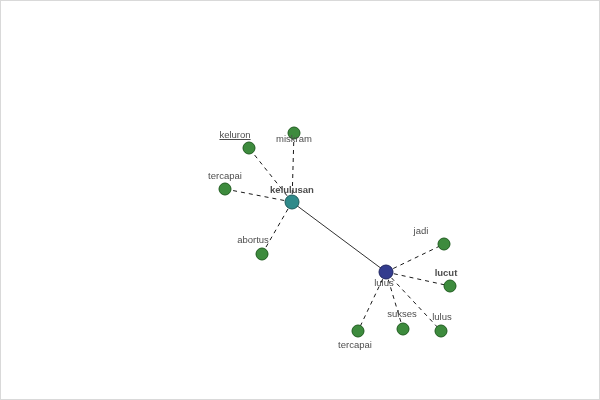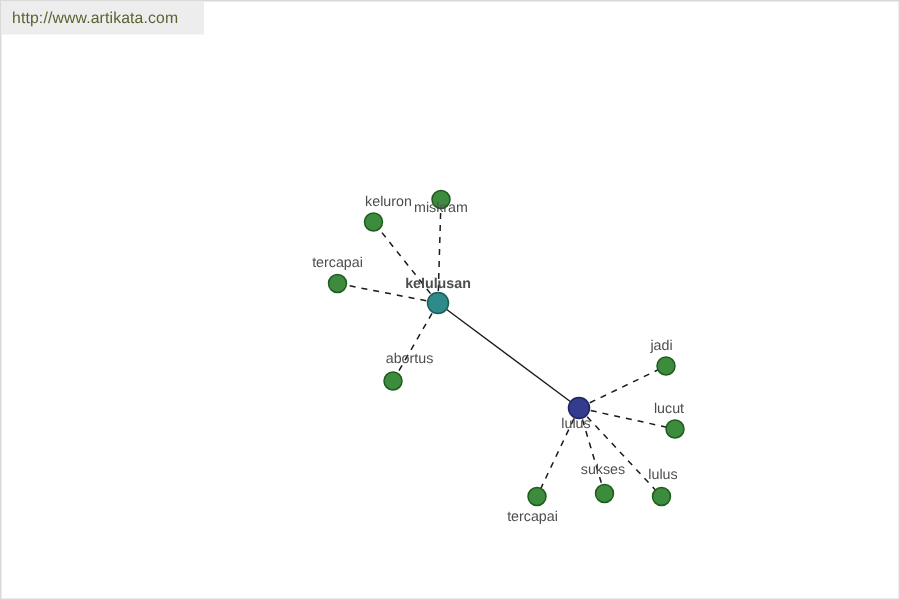--- a/index.html
+++ b/index.html
@@ -56,23 +56,20 @@
     white-space: nowrap;
     transform: translateX(-50%);
     pointer-events: none;
   }
 </style>
 </head>
 <body>
 
 <div id="app">
 
-  <div id="url-bar">
-    <span id="url-text">http://www.artikata.com</span>
-  </div>
 
   <svg id="graph-canvas" viewBox="0 0 598 398" xmlns="http://www.w3.org/2000/svg">
     <g id="edge-layer">
         <line x1="291" y1="201" x2="293" y2="132" stroke="#1a1a1a" stroke-width="1" stroke-dasharray="4,4"></line>
         <line x1="291" y1="201" x2="248" y2="147" stroke="#1a1a1a" stroke-width="1" stroke-dasharray="4,4"></line>
         <line x1="291" y1="201" x2="224" y2="188" stroke="#1a1a1a" stroke-width="1" stroke-dasharray="4,4"></line>
         <line x1="291" y1="201" x2="261" y2="253" stroke="#1a1a1a" stroke-width="1" stroke-dasharray="4,4"></line>
         <line x1="291" y1="201" x2="385" y2="271" stroke="#1a1a1a" stroke-width="0.9"></line>
         <line x1="385" y1="271" x2="443" y2="243" stroke="#1a1a1a" stroke-width="1" stroke-dasharray="4,4"></line>
         <line x1="385" y1="271" x2="449" y2="285" stroke="#1a1a1a" stroke-width="1" stroke-dasharray="4,4"></line>
@@ -90,25 +87,25 @@
         <circle cx="443" cy="243" r="6" fill="#3d8b3d" stroke="#1f5c1f" stroke-width="1"></circle>
         <circle cx="449" cy="285" r="6" fill="#3d8b3d" stroke="#1f5c1f" stroke-width="1"></circle>
         <circle cx="357" cy="330" r="6" fill="#3d8b3d" stroke="#1f5c1f" stroke-width="1"></circle>
         <circle cx="402" cy="328" r="6" fill="#3d8b3d" stroke="#1f5c1f" stroke-width="1"></circle>
         <circle cx="440" cy="330" r="6" fill="#3d8b3d" stroke="#1f5c1f" stroke-width="1"></circle>
       </g>
   </svg>
 
   <div id="label-layer">
       <div class="node-label" style="left: 293px; top: 113px; color: rgb(77, 77, 77); margin-top: 19px;">miskram</div>
-      <div class="node-label" style="left: 258px; top: 128px; color: rgb(77, 77, 77);">keluron</div>
+      <div class="node-label" style="left: 234px; top: 128px; color: rgb(77, 77, 77); text-decoration: underline;">keluron</div>
       <div class="node-label" style="left: 224px; top: 169px; color: rgb(77, 77, 77);">tercapai</div>
       <div class="node-label" style="left: 291px; top: 183px; color: rgb(77, 77, 77); font-weight: bold;">kelulusan</div>
-      <div class="node-label" style="left: 272px; top: 233px; color: rgb(77, 77, 77);">abortus</div>
+      <div class="node-label" style="left: 252px; top: 233px; color: rgb(77, 77, 77);">abortus</div>
       <div class="node-label" style="left: 383px; top: 252px; color: rgb(77, 77, 77); margin-top: 24px;">lulus</div>
-      <div class="node-label" style="left: 440px; top: 224px; color: rgb(77, 77, 77);">jadi</div>
-      <div class="node-label" style="left: 445px; top: 266px; color: rgb(77, 77, 77);">lucut</div>
+      <div class="node-label" style="left: 420px; top: 224px; color: rgb(77, 77, 77);">jadi</div>
+      <div class="node-label" style="left: 445px; top: 266px; color: rgb(77, 77, 77); font-weight: bold;">lucut</div>
       <div class="node-label" style="left: 354px; top: 311px; color: rgb(77, 77, 77); margin-top: 27px;">tercapai</div>
       <div class="node-label" style="left: 401px; top: 307px; color: rgb(77, 77, 77);">sukses</div>
       <div class="node-label" style="left: 441px; top: 310px; color: rgb(77, 77, 77);">lulus</div>
     </div>
 
 </div>
 
 </body></html>

